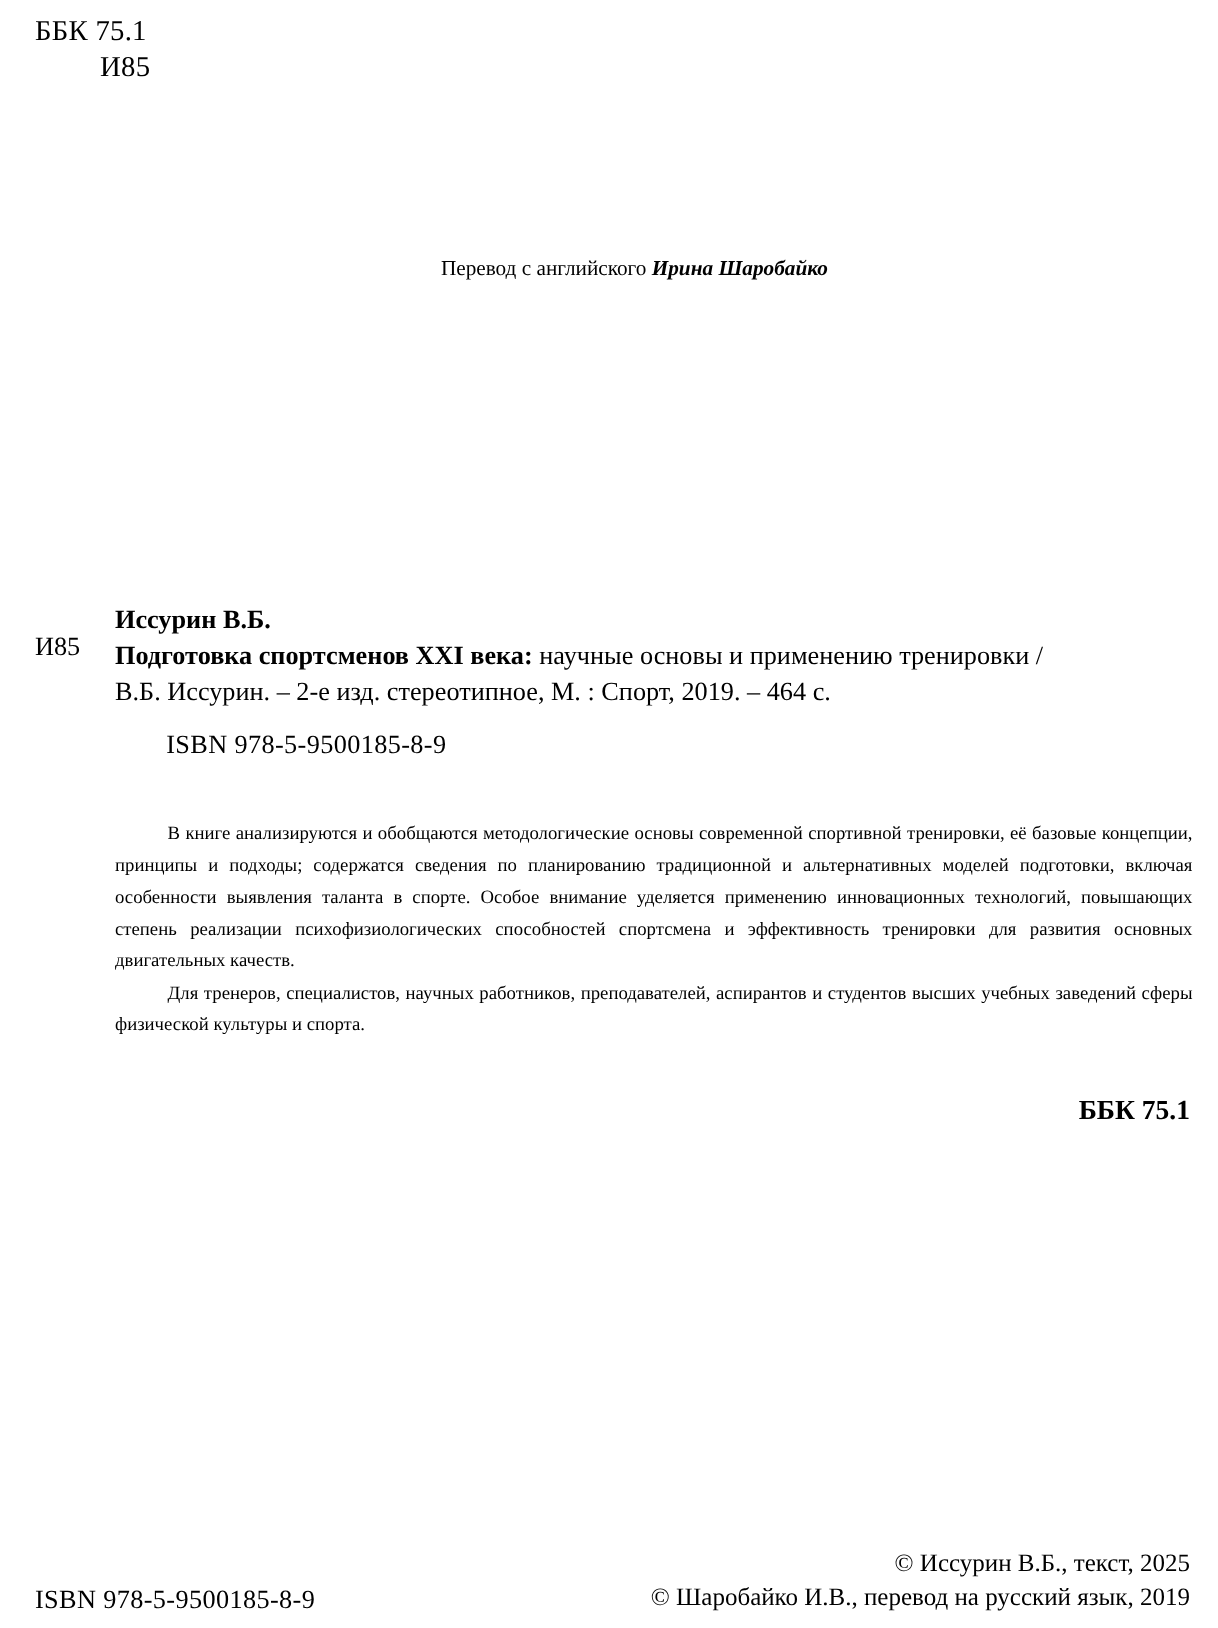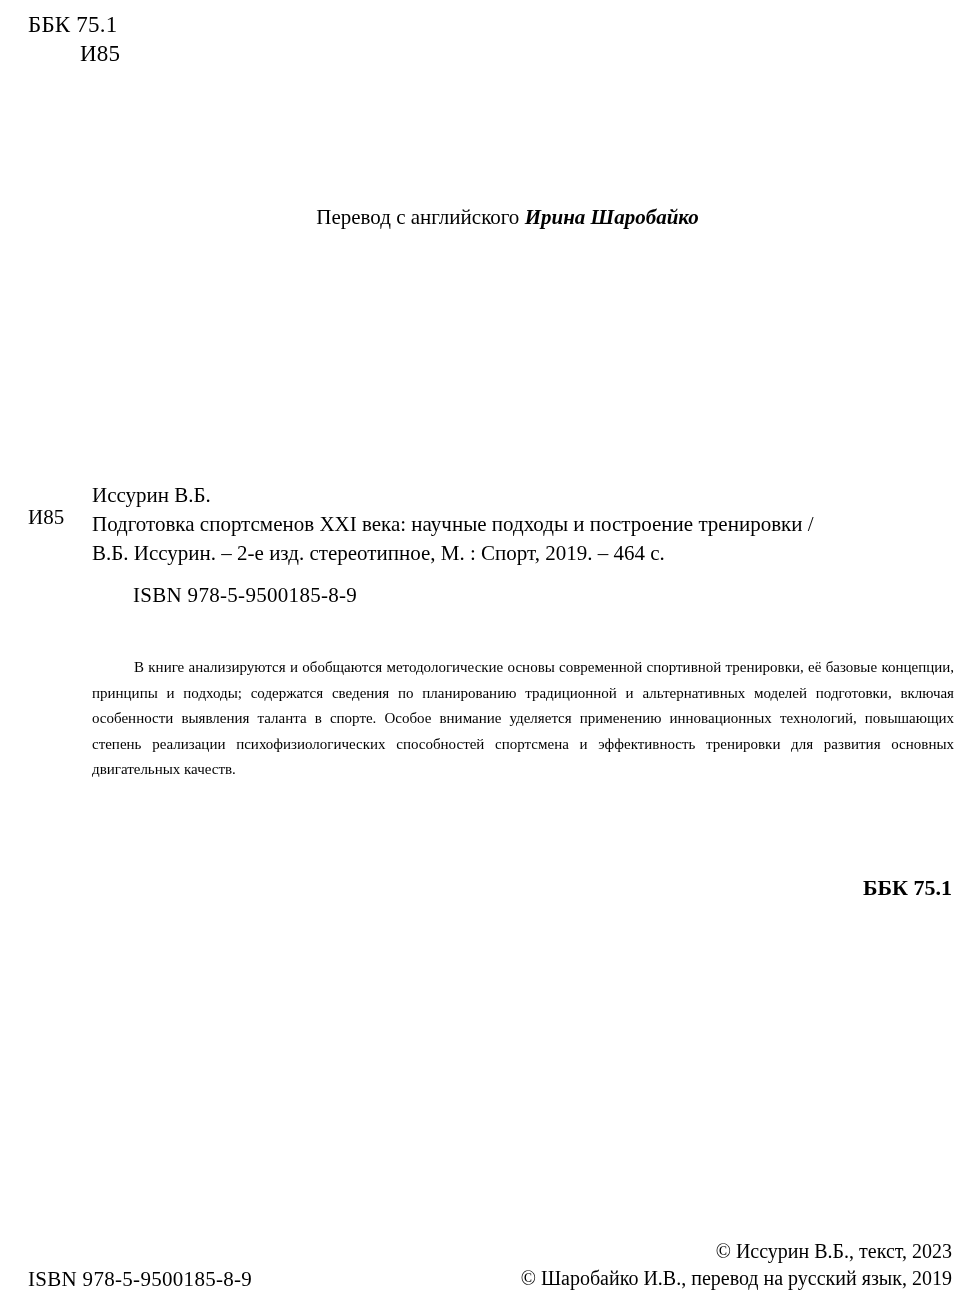--- a/index.html
+++ b/index.html
@@ -26,21 +26,21 @@
   }
   .bbk-top .line2 {
     padding-left: 52px;
   }
   .translator {
     position: absolute;
     left: 0;
     right: 0;
     top: 205px;
     text-align: center;
-    font-size: 21px;
+    font-size: 17px;
     margin-left: 41px;
   }
   .translator .name {
     font-weight: bold;
     font-style: italic;
   }
   .index-left {
     position: absolute;
     left: 28px;
     top: 505px;
@@ -48,24 +48,24 @@
   }
   .cite-block {
     position: absolute;
     left: 92px;
     top: 481px;
     width: 860px;
     font-size: 21px;
     line-height: 29px;
   }
   .cite-author {
-    font-weight: normal;
+    font-weight: bold;
   }
   .cite-title {
-    font-weight: normal;
+    font-weight: bold;
     margin-top: 37px;
   }
   .isbn-main {
     position: absolute;
     left: 133px;
     top: 583px;
     font-size: 21px;
     letter-spacing: 0.3px;
   }
   .abstract {
@@ -115,32 +115,33 @@
   </div>
 
   <div class="translator">
     <span>Перевод с английского </span><span class="name">Ирина Шаробайко</span>
   </div>
 
   <div class="index-left">И85</div>
 
   <div class="cite-block">
     <div class="cite-author">Иссурин В.Б.</div>
-    <div><span class="cite-title">Подготовка спортсменов XXI века:</span><span> научные подходы и построение тренировки /</span></div>
+    <div><span class="cite-title">Подготовка спортсменов XXI века:</span><span> научные основы и применению тренировки /</span></div>
     <div>В.Б. Иссурин. – 2-е изд. стереотипное, М. : Спорт, 2019. – 464 с.</div>
   </div>
 
   <div class="isbn-main">ISBN 978-5-9500185-8-9</div>
 
   <div class="abstract">
     <p>В книге анализируются и обобщаются методологические основы современной спортивной тренировки, её базовые концепции, принципы и подходы; содержатся сведения по планированию традиционной и альтернативных моделей подготовки, включая особенности выявления таланта в спорте. Особое внимание уделяется применению инновационных технологий, повышающих степень реализации психофизиологических способностей спортсмена и эффективность тренировки для развития основных двигательных качеств.</p>
+    <p>Для тренеров, специалистов, научных работников, преподавателей, аспирантов и студентов высших учебных заведений сферы физической культуры и спорта.</p>
   </div>
 
   <div class="bbk-bottom">ББК 75.1</div>
 
   <div class="copyright">
-    <div>© Иссурин В.Б., текст, 2023</div>
+    <div>© Иссурин В.Б., текст, 2025</div>
     <div>© Шаробайко И.В., перевод на русский язык, 2019</div>
   </div>
 
   <div class="isbn-bottom">ISBN 978-5-9500185-8-9</div>
 
 </div>
 
 </body></html>

